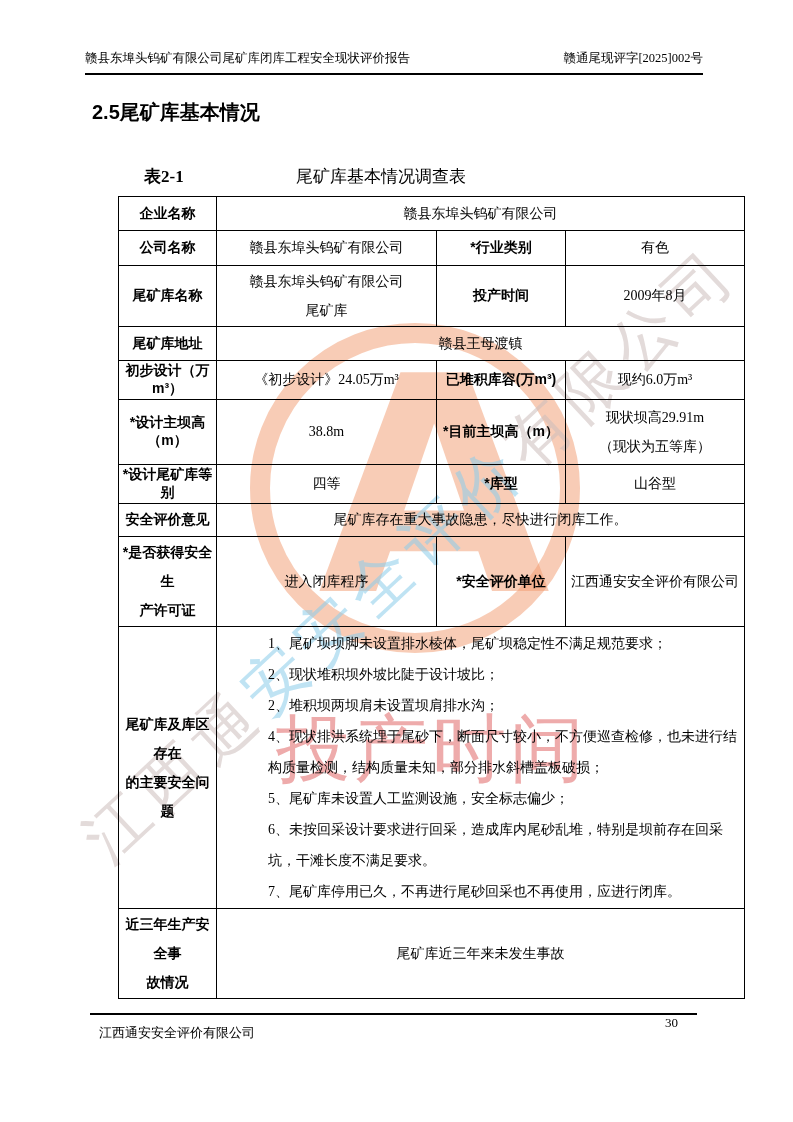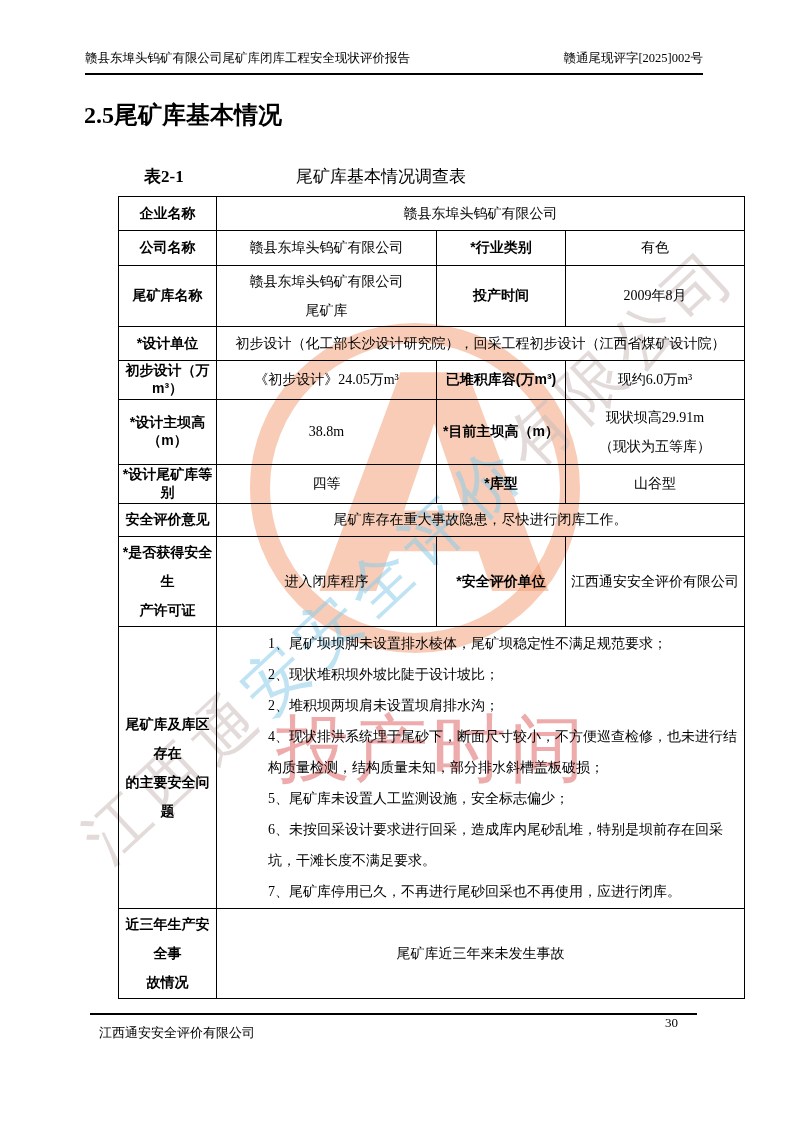--- a/index.html
+++ b/index.html
@@ -27,22 +27,22 @@
     color:rgba(222,88,88,0.50);white-space:nowrap;
     font-family:"Liberation Serif","DejaVu Serif",serif;
   }
   
   .content{position:absolute;inset:0;z-index:1;}
   .hdr{
     position:absolute;left:85px;top:50px;width:618px;display:flex;
     justify-content:space-between;align-items:flex-end;
     border-bottom:2px solid #000;padding-bottom:6px;font-size:12.5px;
   }
-  .sec-title{position:absolute;left:84px;top:99px;font-size:24px;font-weight:bold;
-    font-family:Liberation Serif, serif;}
+  .sec-title{position:absolute;left:92px;top:99px;font-size:20px;font-weight:bold;
+    font-family:Liberation Sans, sans-serif;}
   .caption{position:absolute;left:118px;top:165px;width:626px;height:24px;}
   .cap-num{position:absolute;left:26px;top:0;font-size:17px;font-weight:bold;}
   .cap-title{text-align:center;padding-right:100px;font-size:17px;font-weight:normal;}
   table.info{
     position:absolute;left:118px;top:196px;width:626px;border-collapse:collapse;
     table-layout:fixed;font-size:14px;
   }
   table.info td{
     border:1px solid #000;text-align:center;vertical-align:middle;
     padding:1px 3px;overflow:hidden;
@@ -107,25 +107,25 @@
       <tr style="height:58px">
         <td class="lbl">尾矿库名称</td>
         <td class="two-line">
           <div>赣县东埠头钨矿有限公司</div>
           <div>尾矿库</div>
         </td>
         <td class="lbl">投产时间</td>
         <td>2009年8月</td>
       </tr>
 
+      <tr style="height:34px">
+        <td class="lbl">尾矿库地址</td>
+        <td colspan="3">赣县王母渡镇</td>
+      </tr>
 
-      <tr style="height:34px">
-        <td class="lbl">*设计单位</td>
-        <td colspan="3">初步设计（化工部长沙设计研究院），回采工程初步设计（江西省煤矿设计院）</td>
-      </tr>
 
       <tr style="height:35px">
         <td class="lbl">初步设计（万m³）</td>
         <td>《初步设计》24.05万m³</td>
         <td class="lbl">已堆积库容(万m³)</td>
         <td>现约6.0万m³</td>
       </tr>
 
       <tr style="height:65px">
         <td class="lbl">*设计主坝高（m）</td>

